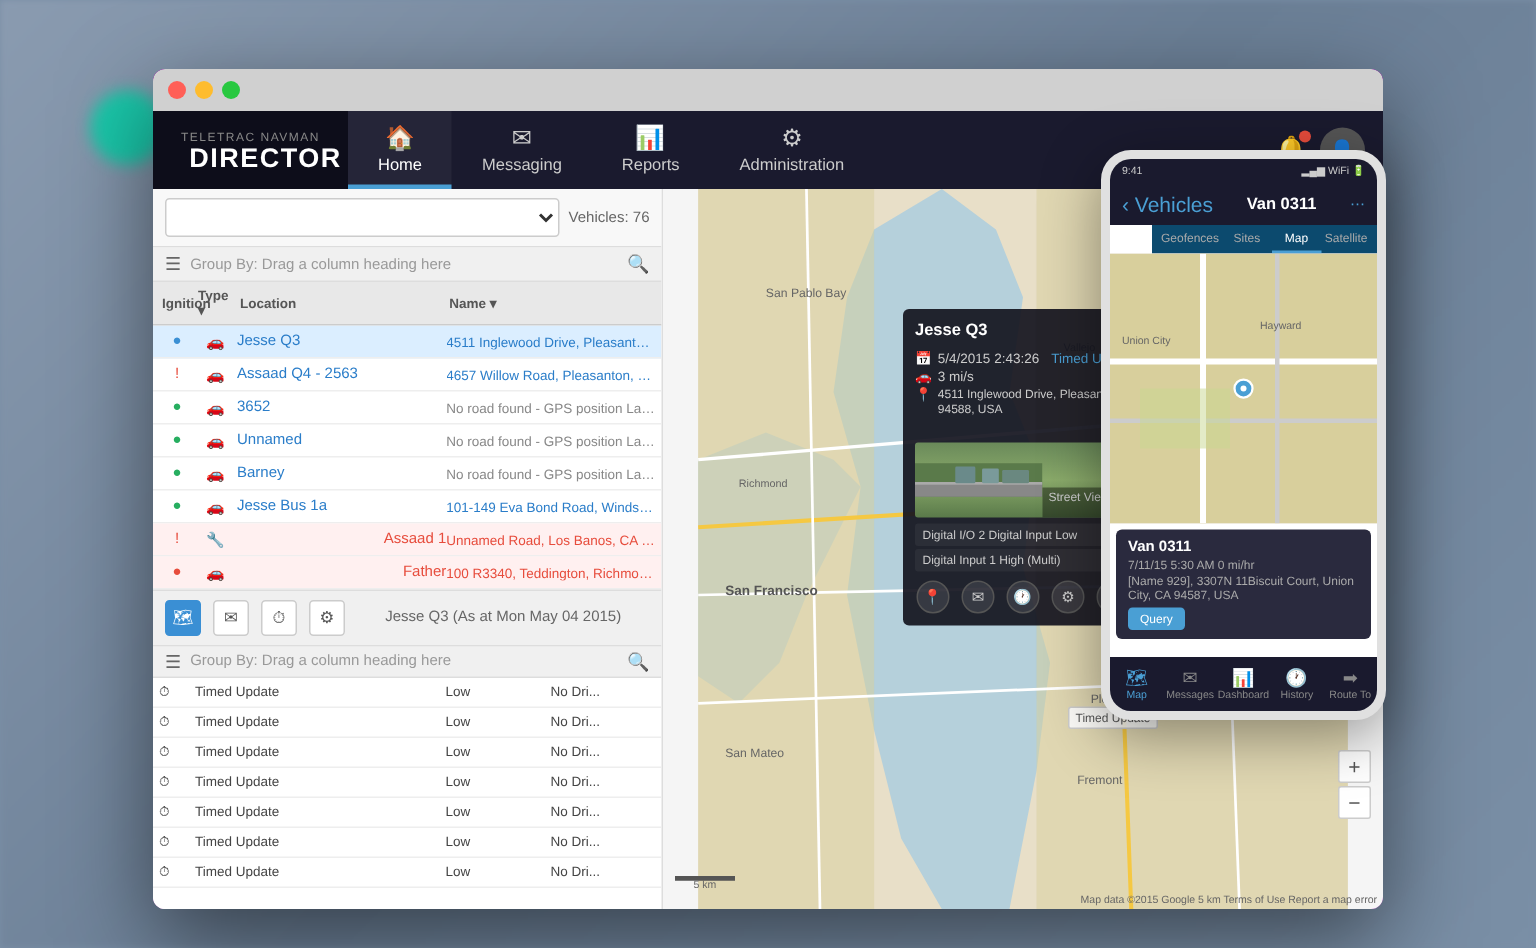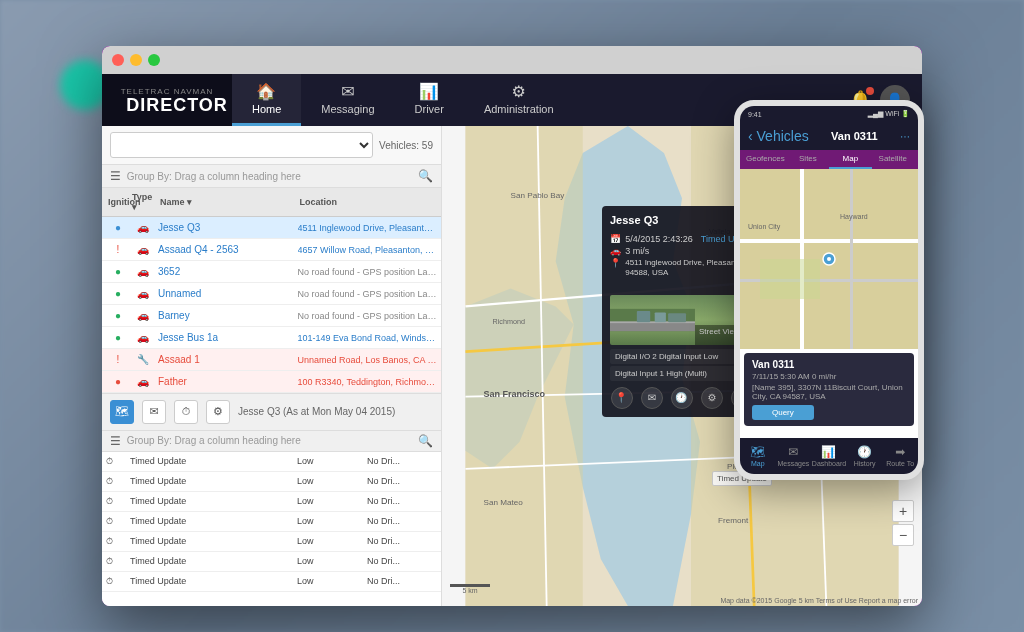--- a/index.html
+++ b/index.html
@@ -271,21 +271,21 @@
       text-align: center;
       color: #555;
     }
     .vehicle-name {
       font-size: 10px;
       color: #2a7dc9;
       overflow: hidden;
       text-overflow: ellipsis;
       white-space: nowrap;
     }
-    .vehicle-name.red { color: #e74c3c; }
+    .vehicle-name.red { color: #e74c3c; text-align: right; }
     .vehicle-location {
       font-size: 9px;
       color: #2a7dc9;
       overflow: hidden;
       text-overflow: ellipsis;
       white-space: nowrap;
     }
     .vehicle-location.red { color: #e74c3c; }
     .vehicle-location.gray { color: #888; }
 
@@ -310,21 +310,21 @@
       font-size: 11px;
       cursor: pointer;
       color: #555;
     }
     .action-btn.active { background: #3a8fd4; color: #fff; border-color: #3a8fd4; }
 
     .selected-vehicle-label {
       font-size: 10px;
       color: #666;
       flex: 1;
-      text-align: left;
+      text-align: center;
     }
 
     
     .event-section {
       flex: 1;
       overflow: hidden;
       display: flex;
       flex-direction: column;
     }
     .event-group-bar {
@@ -512,22 +512,23 @@
       justify-content: space-between;
     }
     .phone-header-title {
       font-size: 11px;
       color: #fff;
       font-weight: bold;
     }
 
     .phone-tabs {
       display: flex;
-      background: #701a75;
+      background: #0c4a6e;
       padding: 0 4px;
+      margin-left: 28px;
     }
     .phone-tab {
       flex: 1;
       padding: 4px 2px;
       text-align: center;
       font-size: 8px;
       color: #aaa;
       cursor: pointer;
       border-bottom: 2px solid transparent;
     }
@@ -557,21 +558,21 @@
     .phone-vehicle-info {
       font-size: 8px;
       color: #aaa;
       margin-top: 2px;
     }
     .phone-query-btn {
       background: #4a9fd4;
       color: #fff;
       border: none;
       border-radius: 3px;
-      padding: 3px 20px;
+      padding: 3px 8px;
       font-size: 8px;
       cursor: pointer;
       margin-top: 4px;
     }
 
     .phone-bottom-nav {
       position: absolute;
       bottom: 0;
       left: 0; right: 0;
       height: 36px;
@@ -673,21 +674,21 @@
         <div class="nav-item active">
           <span class="nav-icon">🏠</span>
           <span>Home</span>
         </div>
         <div class="nav-item">
           <span class="nav-icon">✉</span>
           <span>Messaging</span>
         </div>
         <div class="nav-item">
           <span class="nav-icon">📊</span>
-          <span>Driver</span>
+          <span>Reports</span>
         </div>
         <div class="nav-item">
           <span class="nav-icon">⚙</span>
           <span>Administration</span>
         </div>
       </div>
       <div class="nav-right">
         <div class="nav-bell">
           🔔
           <div class="bell-dot"></div>
@@ -699,34 +700,34 @@
     </div>
 
     <div class="main-content">
 
       <div class="left-panel">
 
         <div class="panel-header">
           <select class="dropdown-selector">
             <option>Pleasanton Dev</option>
           </select>
-          <span class="vehicles-count">Vehicles: 59</span>
+          <span class="vehicles-count">Vehicles: 76</span>
         </div>
 
         <div class="group-by-bar">
           <span class="group-by-icon">☰</span>
           <span class="group-by-text">Group By: Drag a column heading here</span>
           <span class="search-icon-btn">🔍</span>
         </div>
 
         <div class="table-header">
           <div class="th">Ignition</div>
           <div class="th">Type ▾</div>
+          <div class="th">Location</div>
           <div class="th">Name ▾</div>
-          <div class="th">Location</div>
         </div>
 
         <div class="vehicle-list">
           <div class="vehicle-row selected">
             <span class="status-icon" style="color:#3a8fd4">●</span>
             <span class="type-icon">🚗</span>
             <span class="vehicle-name">Jesse Q3</span>
             <span class="vehicle-location">4511 Inglewood Drive, Pleasanton, CA 9...</span>
           </div>
           <div class="vehicle-row">
@@ -967,21 +968,21 @@
       <text x="8" y="60" font-size="7" fill="#666" font-family="Arial">Union City</text>
       <text x="100" y="50" font-size="7" fill="#666" font-family="Arial">Hayward</text>
       <circle cx="89" cy="90" r="6" fill="#4a9fd4" stroke="#fff" stroke-width="1.5"></circle>
       <circle cx="89" cy="90" r="2" fill="#fff"></circle>
     </svg>
   </div>
 
   <div class="phone-vehicle-card">
     <div class="phone-vehicle-name">Van 0311</div>
     <div class="phone-vehicle-info">7/11/15 5:30 AM 0 mi/hr</div>
-    <div class="phone-vehicle-info">[Name 395], 3307N 11Biscuit Court, Union City, CA 94587, USA</div>
+    <div class="phone-vehicle-info">[Name 929], 3307N 11Biscuit Court, Union City, CA 94587, USA</div>
     <button class="phone-query-btn">Query</button>
   </div>
 
   <div class="phone-bottom-nav">
     <div class="phone-nav-item active">
       <span class="phone-nav-icon">🗺</span>
       <span>Map</span>
     </div>
     <div class="phone-nav-item">
       <span class="phone-nav-icon">✉</span>

